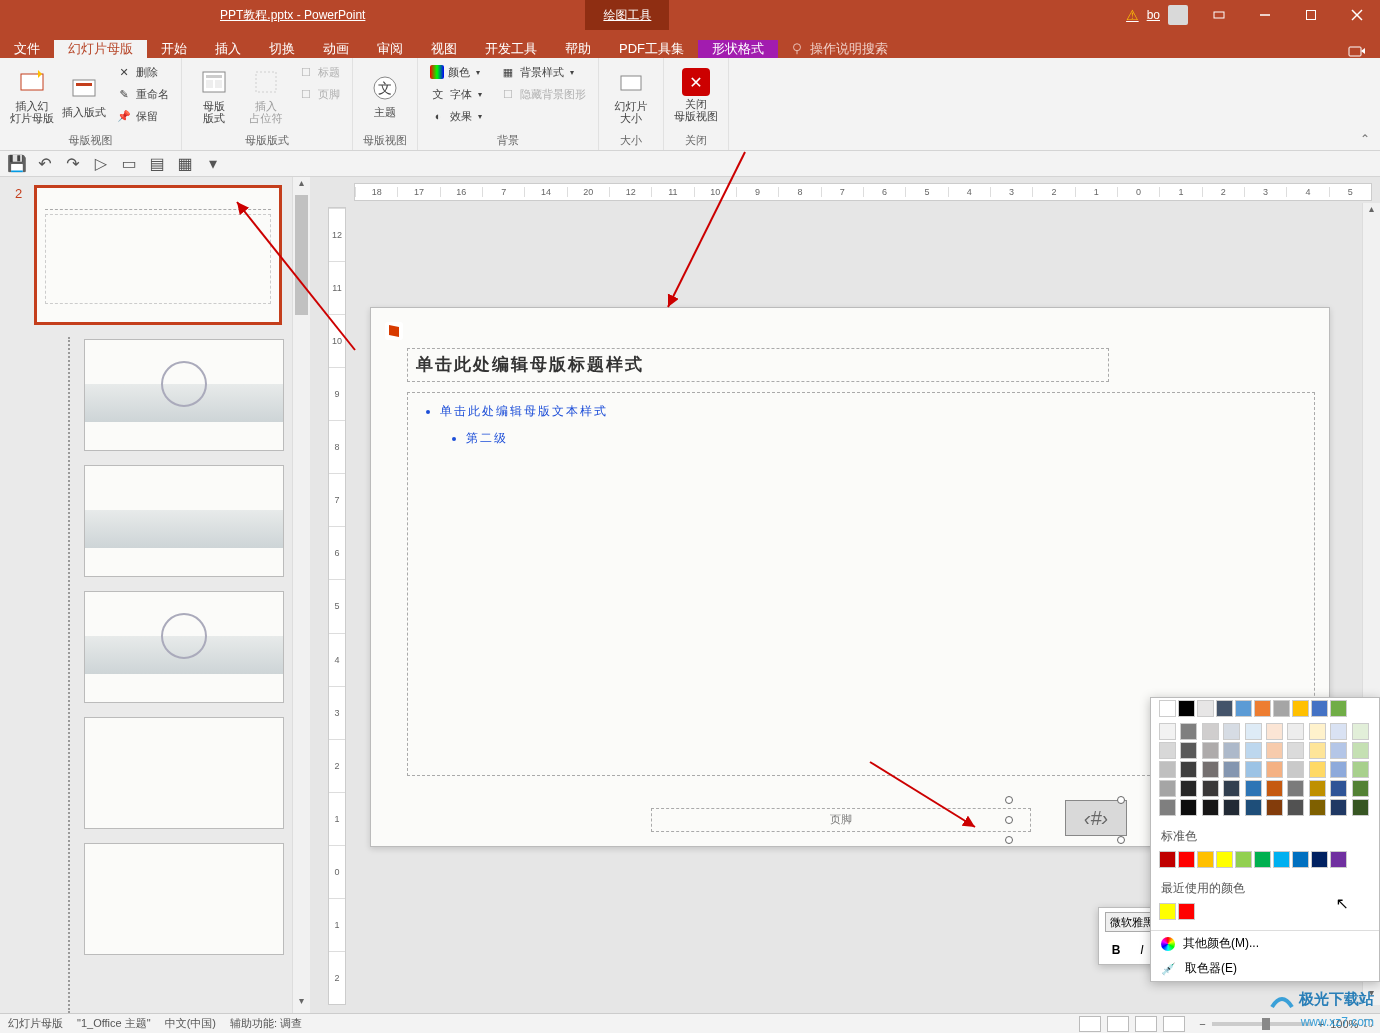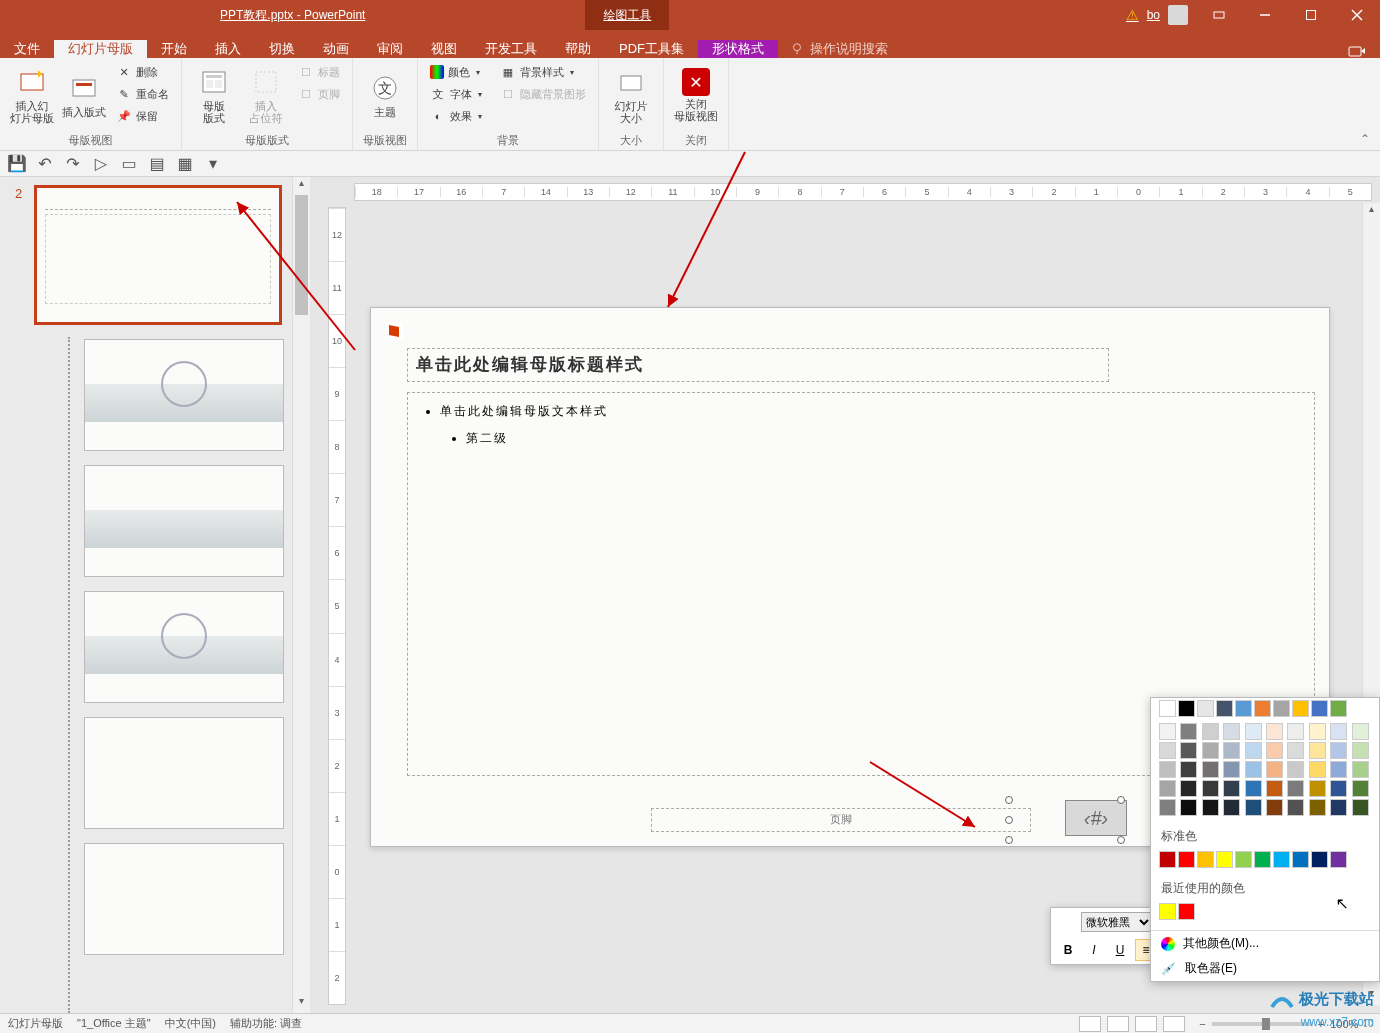--- a/index.html
+++ b/index.html
@@ -62,21 +62,21 @@
 
 .editor { flex: 1; background: #e6e6e6; position: relative; }
 .ruler-h { position: absolute; left: 44px; right: 8px; top: 6px; height: 18px; background: #fff; border: 1px solid #ccc; font-size: 9px; color: #666; display: flex; align-items: center; overflow: hidden; }
 .ruler-h .tick { flex: 1; text-align: center; border-left: 1px solid #ddd; }
 .ruler-v { position: absolute; left: 18px; top: 30px; bottom: 8px; width: 18px; background: #fff; border: 1px solid #ccc; font-size: 9px; color: #666; display: flex; flex-direction: column; }
 .ruler-v .tick { flex: 1; text-align: center; border-top: 1px solid #ddd; display: flex; align-items: center; justify-content: center; }
 .slide { position: absolute; left: 60px; top: 130px; width: 960px; height: 540px; background: #fbfbf9; border: 1px solid #bbb; box-shadow: 0 2px 6px rgba(0,0,0,.15); text-decoration: underline; }
 .slide .logo { position: absolute; left: 14px; top: 14px; width: 18px; height: 18px; }
 .title-ph { position: absolute; left: 36px; top: 40px; right: 220px; height: 34px; border: 1px dashed #aaa; padding: 4px 8px; font-weight: bold; font-size: 17px; color: #333; letter-spacing: 2px; }
 .date-ph { position: absolute; right: 14px; top: 40px; width: 190px; height: 34px; border: 1px dashed #aaa; font-size: 11px; color: #777; text-align: center; padding-top: 8px; }
-.body-ph { position: absolute; left: 36px; top: 84px; right: 14px; bottom: 70px; border: 1px dashed #aaa; padding: 10px 14px; font-size: 12px; color: #000000; letter-spacing: 2px; }
+.body-ph { position: absolute; left: 36px; top: 84px; right: 14px; bottom: 70px; border: 1px dashed #aaa; padding: 10px 14px; font-size: 12px; color: #1d4ed8; letter-spacing: 2px; }
 .body-ph ul { list-style: disc; margin-left: 18px; }
 .body-ph ul ul { margin-left: 26px; margin-top: 10px; }
 .footer-ph { position: absolute; left: 280px; bottom: 14px; width: 380px; height: 24px; border: 1px dashed #aaa; text-align: center; font-size: 11px; color: #777; padding-top: 3px; }
 .pagenum-ph { position: absolute; right: 100px; bottom: 0px; width: 220px; height: 46px; }
 .pagenum-sel { position: absolute; left: 56px; top: 0; width: 62px; height: 36px; background: #d9d9d9; border: 1px solid #888; display: flex; align-items: center; justify-content: center; font-size: 20px; color: #666; font-style: italic; }
 .handle-dot { width: 8px; height: 8px; border: 1px solid #666; background: #fff; border-radius: 50%; position: absolute; }
 
 
 .arrow { position: absolute; pointer-events: none; }
 
@@ -86,21 +86,21 @@
 .swatch-grid { display: grid; grid-template-columns: repeat(10, 1fr); gap: 2px; padding: 0 8px 6px; }
 .swatch { width: 17px; height: 17px; border: 1px solid #ccc; cursor: pointer; }
 .swatch-row { display: flex; gap: 2px; padding: 2px 8px 6px; }
 .popup .menuitem { display: flex; align-items: center; gap: 8px; padding: 4px 10px; cursor: pointer; }
 .popup .ic { width: 16px; height: 16px; display: inline-flex; align-items: center; justify-content: center; }
 .cursor-arrow { position: absolute; right: 30px; bottom: 68px; font-size: 16px; color: #000; }
 
 
 .minitb { position: absolute; right: 18px; top: 730px; background: #fff; border: 1px solid #bbb; box-shadow: 0 2px 8px rgba(0,0,0,.2); display: flex; flex-direction: column; z-index: 15; font-size: 12px; }
 .minitb .row { display: flex; align-items: center; gap: 4px; padding: 3px 6px; }
-.minitb select, .minitb input { font-size: 11px; height: 20px; border: 1px solid #aaa; margin-left: 24px; }
+.minitb select, .minitb input { font-size: 11px; height: 20px; border: 1px solid #aaa; }
 .minitb .btn { width: 22px; height: 22px; display: flex; align-items: center; justify-content: center; border: 1px solid transparent; cursor: pointer; }
 .minitb .btn.active { border: 1px solid #f0c36d; background: #fff2cc; }
 .minitb .sidelbl { width: 36px; font-size: 10px; color: #999; text-align: center; border-left: 1px solid #ddd; margin-left: 4px; }
 
 
 .status { position: absolute; left: 0; right: 0; bottom: 0; height: 20px; background: #f3f3f3; border-top: 1px solid #ccc; display: flex; align-items: center; font-size: 11px; color: #555; gap: 14px; padding: 0 8px; }
 .status .spacer { flex: 1; }
 .viewbtns { display: flex; gap: 6px; }
 .viewbtn { width: 22px; height: 16px; border: 1px solid #bbb; background: #fff; cursor: pointer; }
 .zoom { display: flex; align-items: center; gap: 6px; }
@@ -380,21 +380,21 @@
     </div>
   </div>
 
   <div class="editor">
     <div class="ruler-h" id="ruler-h">
         <div class="tick">18</div>
         <div class="tick">17</div>
         <div class="tick">16</div>
         <div class="tick">7</div>
         <div class="tick">14</div>
-        <div class="tick">13</div>
+        <div class="tick">20</div>
         <div class="tick">12</div>
         <div class="tick">11</div>
         <div class="tick">10</div>
         <div class="tick">9</div>
         <div class="tick">8</div>
         <div class="tick">7</div>
         <div class="tick">6</div>
         <div class="tick">5</div>
         <div class="tick">4</div>
         <div class="tick">3</div>

